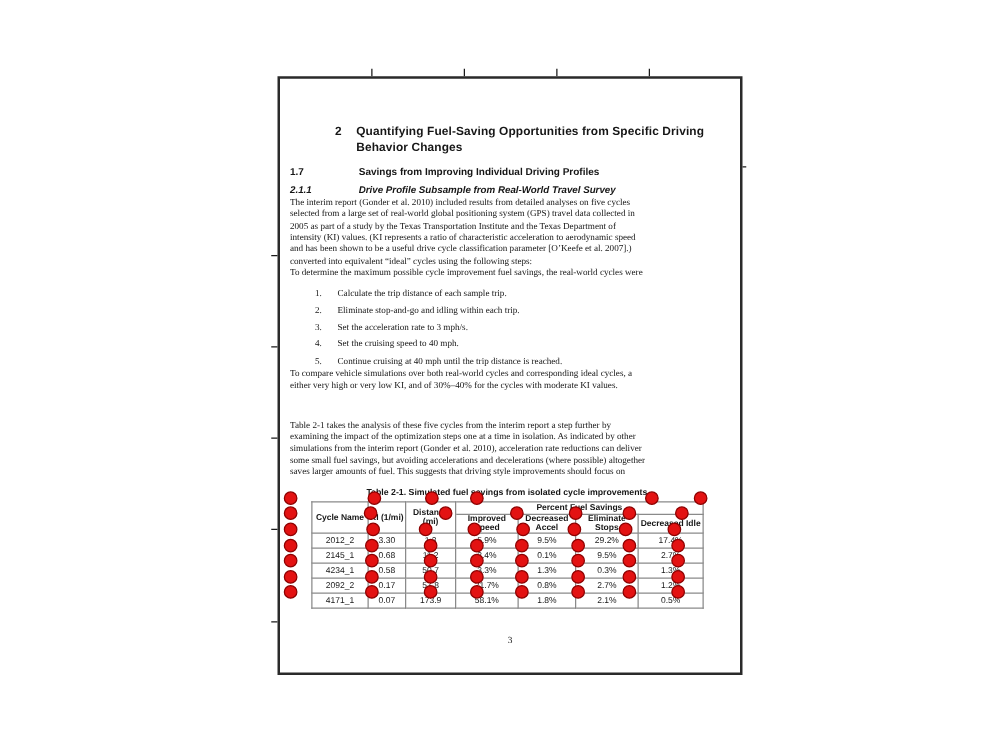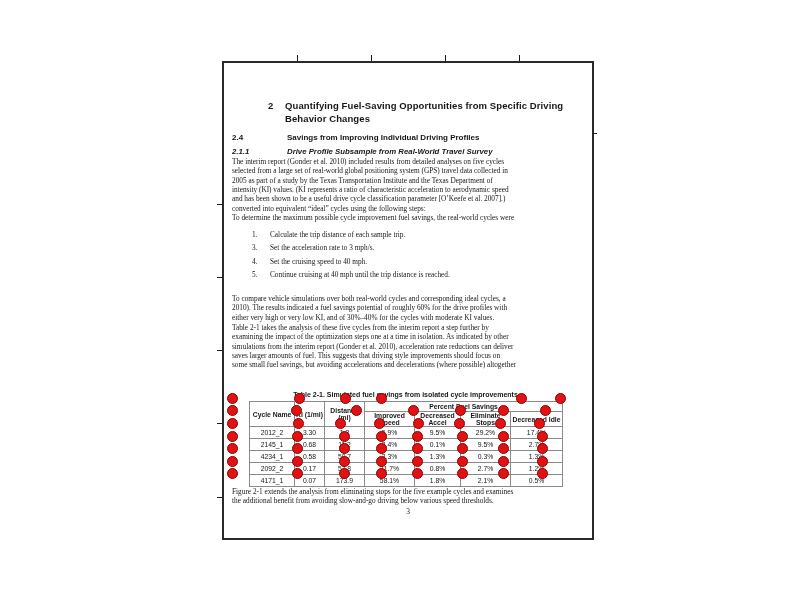--- a/index.html
+++ b/index.html
@@ -59,58 +59,58 @@
 
   <div class="page">
 
     <div class="h1" style="left:61px;top:36px;">
       <span class="numpos">2</span>
       <span>Quantifying Fuel-Saving Opportunities from Specific Driving</span><br>
       <span>Behavior Changes</span>
     </div>
 
     <div class="h2" style="top:70px;">
-      <span class="num">2.4</span>
+      <span class="num">1.7</span>
       <span style="position:absolute;left:63px;">Savings from Improving Individual Driving Profiles</span>
     </div>
 
     <div class="h3" style="top:84px;">
       <span class="num">2.1.1</span>
       <span style="position:absolute;left:63px;">Drive Profile Subsample from Real-World Travel Survey</span>
     </div>
 
     <div class="para" style="top:94px;">
         <div class="tline">The interim report (Gonder et al. 2010) included results from detailed analyses on five cycles</div>
         <div class="tline">selected from a large set of real-world global positioning system (GPS) travel data collected in</div>
         <div class="tline">2005 as part of a study by the Texas Transportation Institute and the Texas Department of</div>
         <div class="tline">intensity (KI) values. (KI represents a ratio of characteristic acceleration to aerodynamic speed</div>
         <div class="tline">and has been shown to be a useful drive cycle classification parameter [O’Keefe et al. 2007].)</div>
         <div class="tline">converted into equivalent “ideal” cycles using the following steps:</div>
         <div class="tline">To determine the maximum possible cycle improvement fuel savings, the real-world cycles were</div>
       </div>
 
     <div class="list" style="top:167px;">
         <div class="li"><span class="n">1.</span><span>Calculate the trip distance of each sample trip.</span></div>
+        <div class="li"><span class="n">2.</span><span>Eliminate stop-and-go and idling within each trip.</span></div>
         <div class="li"><span class="n">3.</span><span>Set the acceleration rate to 3 mph/s.</span></div>
         <div class="li"><span class="n">4.</span><span>Set the cruising speed to 40 mph.</span></div>
         <div class="li"><span class="n">5.</span><span>Continue cruising at 40 mph until the trip distance is reached.</span></div>
       </div>
 
     <div class="para" style="top:231px;">
         <div class="tline">To compare vehicle simulations over both real-world cycles and corresponding ideal cycles, a</div>
-        <div class="tline">2010). The results indicated a fuel savings potential of roughly 60% for the drive profiles with</div>
         <div class="tline">either very high or very low KI, and of 30%–40% for the cycles with moderate KI values.</div>
       </div>
 
-    <div class="para" style="top:260px;">
+    <div class="para" style="top:272px;">
         <div class="tline">Table 2-1 takes the analysis of these five cycles from the interim report a step further by</div>
         <div class="tline">examining the impact of the optimization steps one at a time in isolation. As indicated by other</div>
         <div class="tline">simulations from the interim report (Gonder et al. 2010), acceleration rate reductions can deliver</div>
+        <div class="tline">some small fuel savings, but avoiding accelerations and decelerations (where possible) altogether</div>
         <div class="tline">saves larger amounts of fuel. This suggests that driving style improvements should focus on</div>
-        <div class="tline">some small fuel savings, but avoiding accelerations and decelerations (where possible) altogether</div>
       </div>
 
     <div class="tbl-caption" style="top:328px;">Table 2-1. Simulated fuel savings from isolated cycle improvements</div>
 
     <table class="datatable">
       <colgroup>
         <col style="width:45px">
           <col style="width:30px">
           <col style="width:40px">
         <col style="width:50px">
@@ -174,24 +174,20 @@
             <td>0.07</td>
             <td>173.9</td>
             <td>58.1%</td>
             <td>1.8%</td>
             <td>2.1%</td>
             <td>0.5%</td>
           </tr>
         </tbody>
     </table>
 
-    <div class="para" style="top:424px;">
-        <div class="tline">Figure 2-1 extends the analysis from eliminating stops for the five example cycles and examines</div>
-        <div class="tline">the additional benefit from avoiding slow-and-go driving below various speed thresholds.</div>
-      </div>
 
     <div class="pagenum" style="top:444px;">3</div>
   </div>
 
   <div id="dots-layer">
       <div class="dot" style="left: 226.5px; top: 392.5px; background: rgb(227, 18, 18);"></div>
       <div class="dot" style="left: 293.5px; top: 392.5px; background: rgb(227, 18, 18);"></div>
       <div class="dot" style="left: 339.5px; top: 392.5px; background: rgb(227, 18, 18);"></div>
       <div class="dot" style="left: 375.5px; top: 392.5px; background: rgb(227, 18, 18);"></div>
       <div class="dot" style="left: 515.5px; top: 392.5px; background: rgb(227, 18, 18);"></div>

